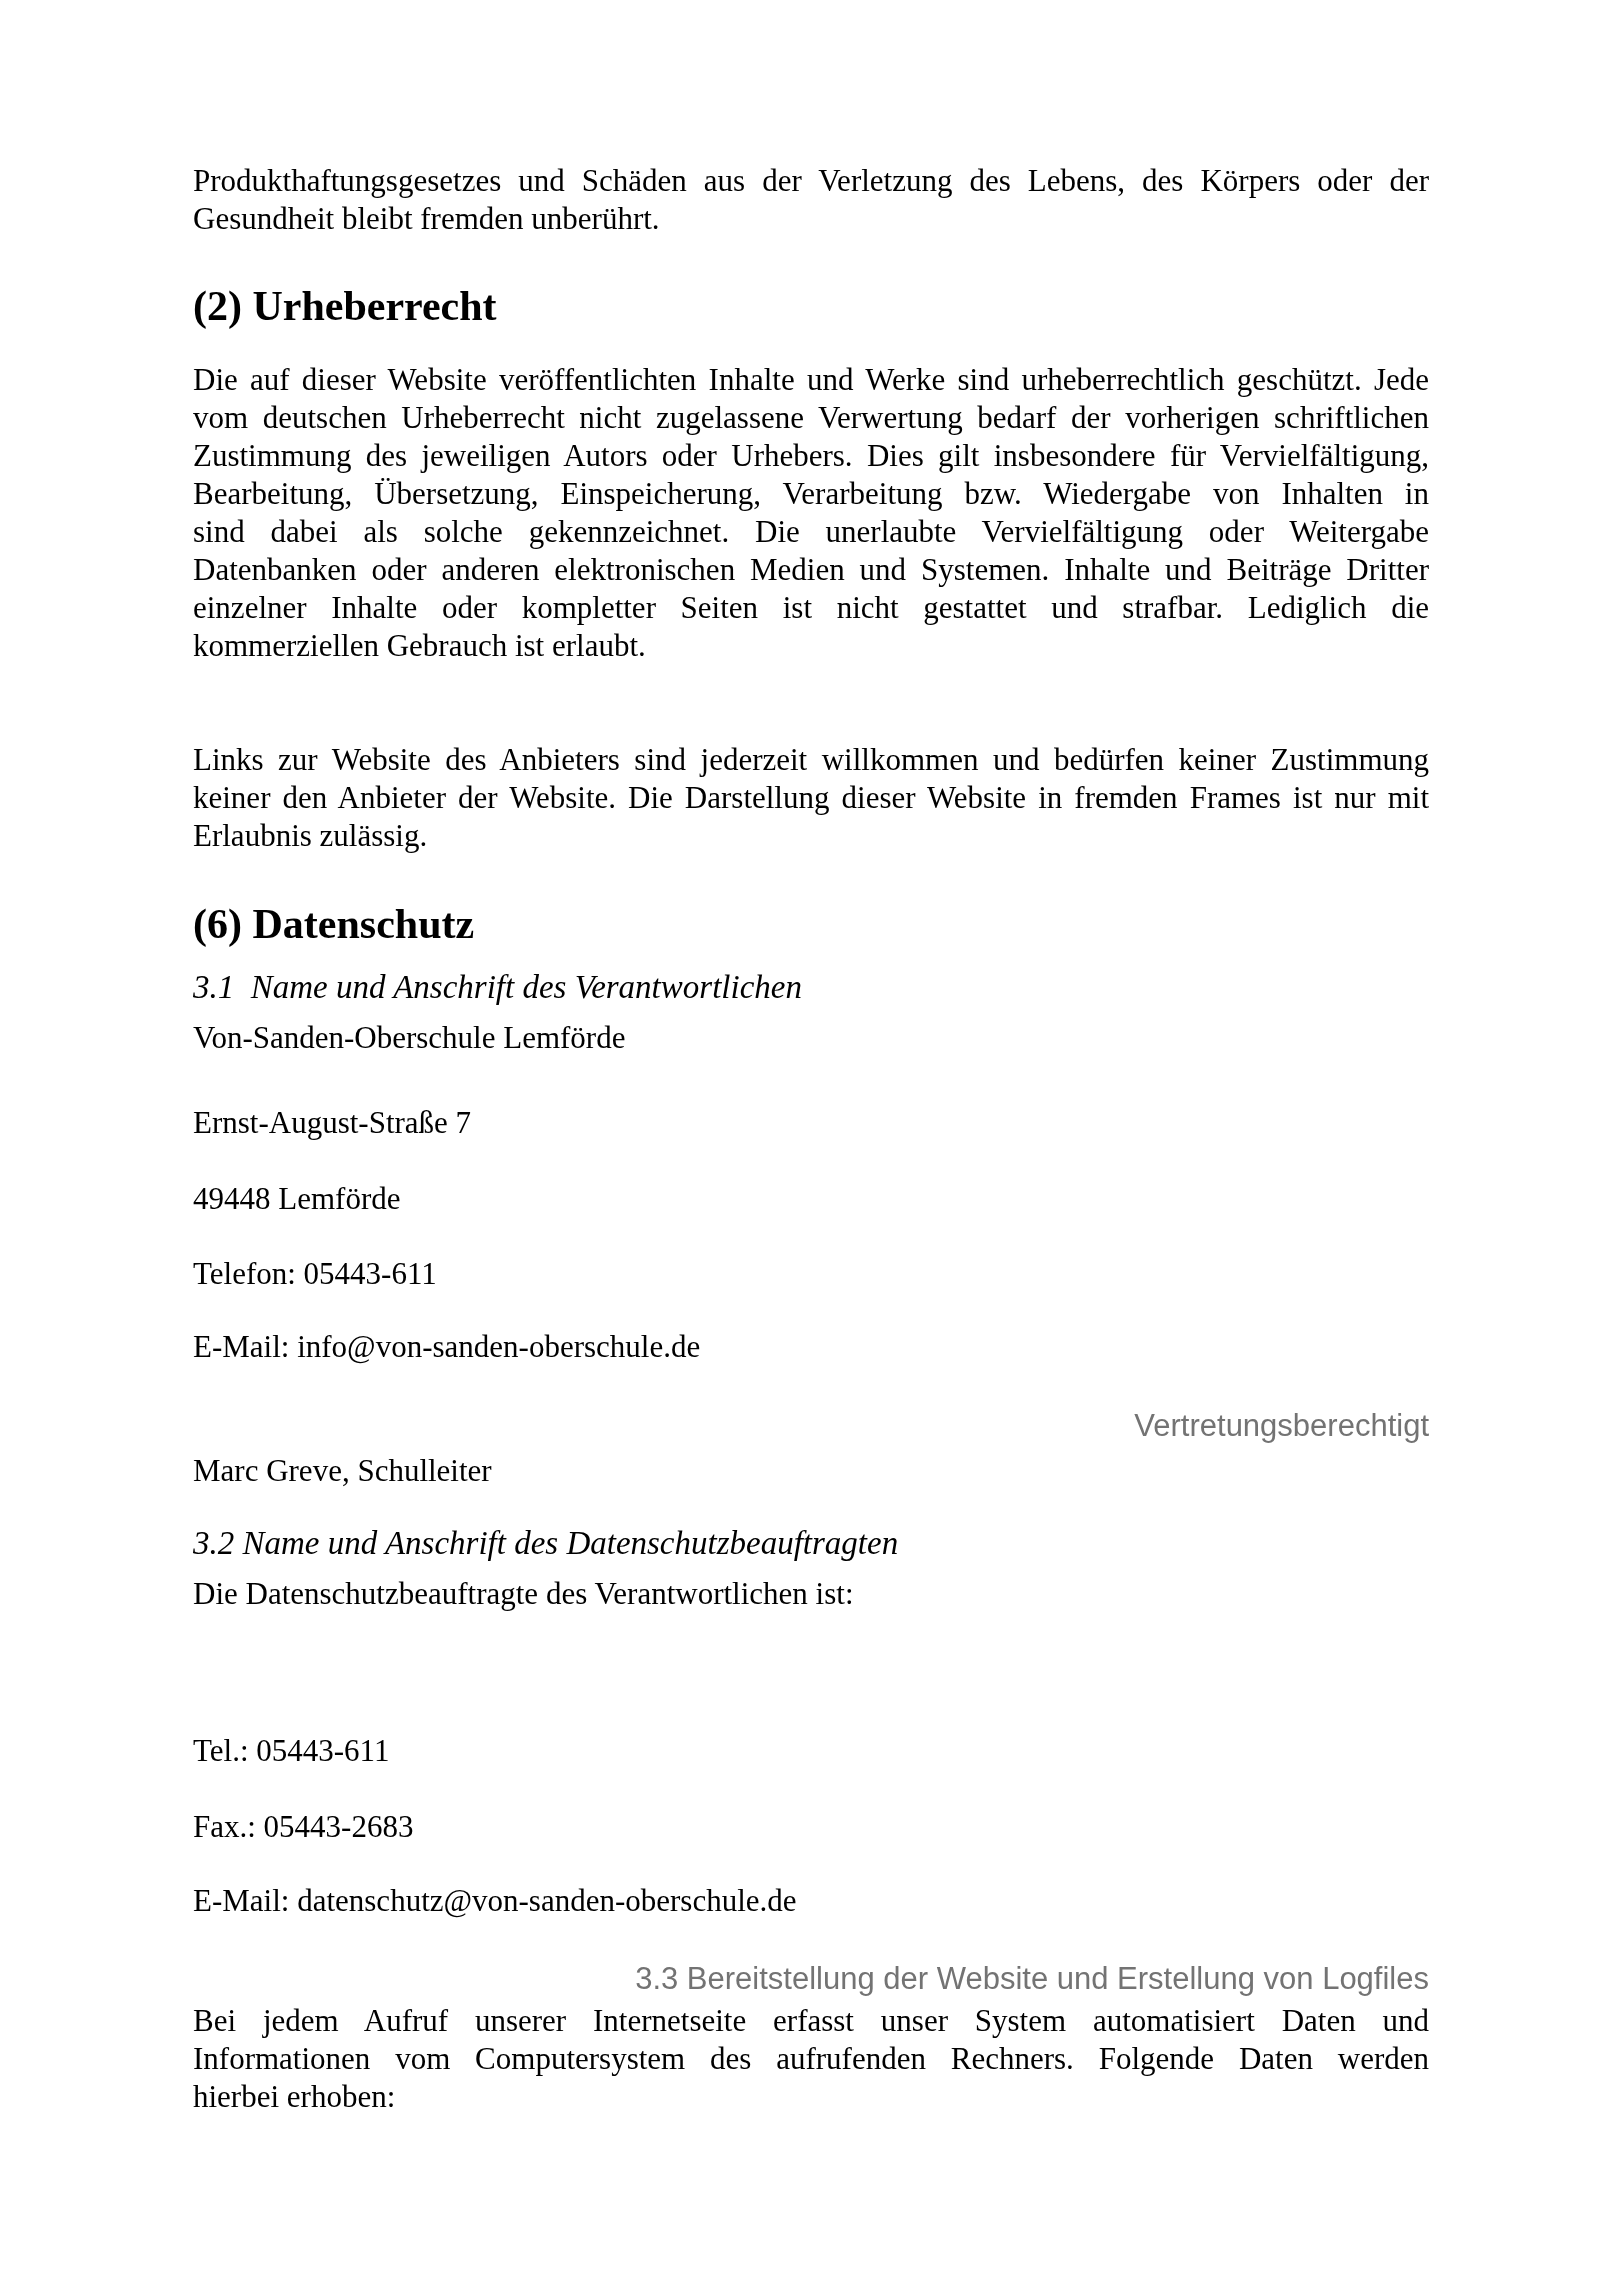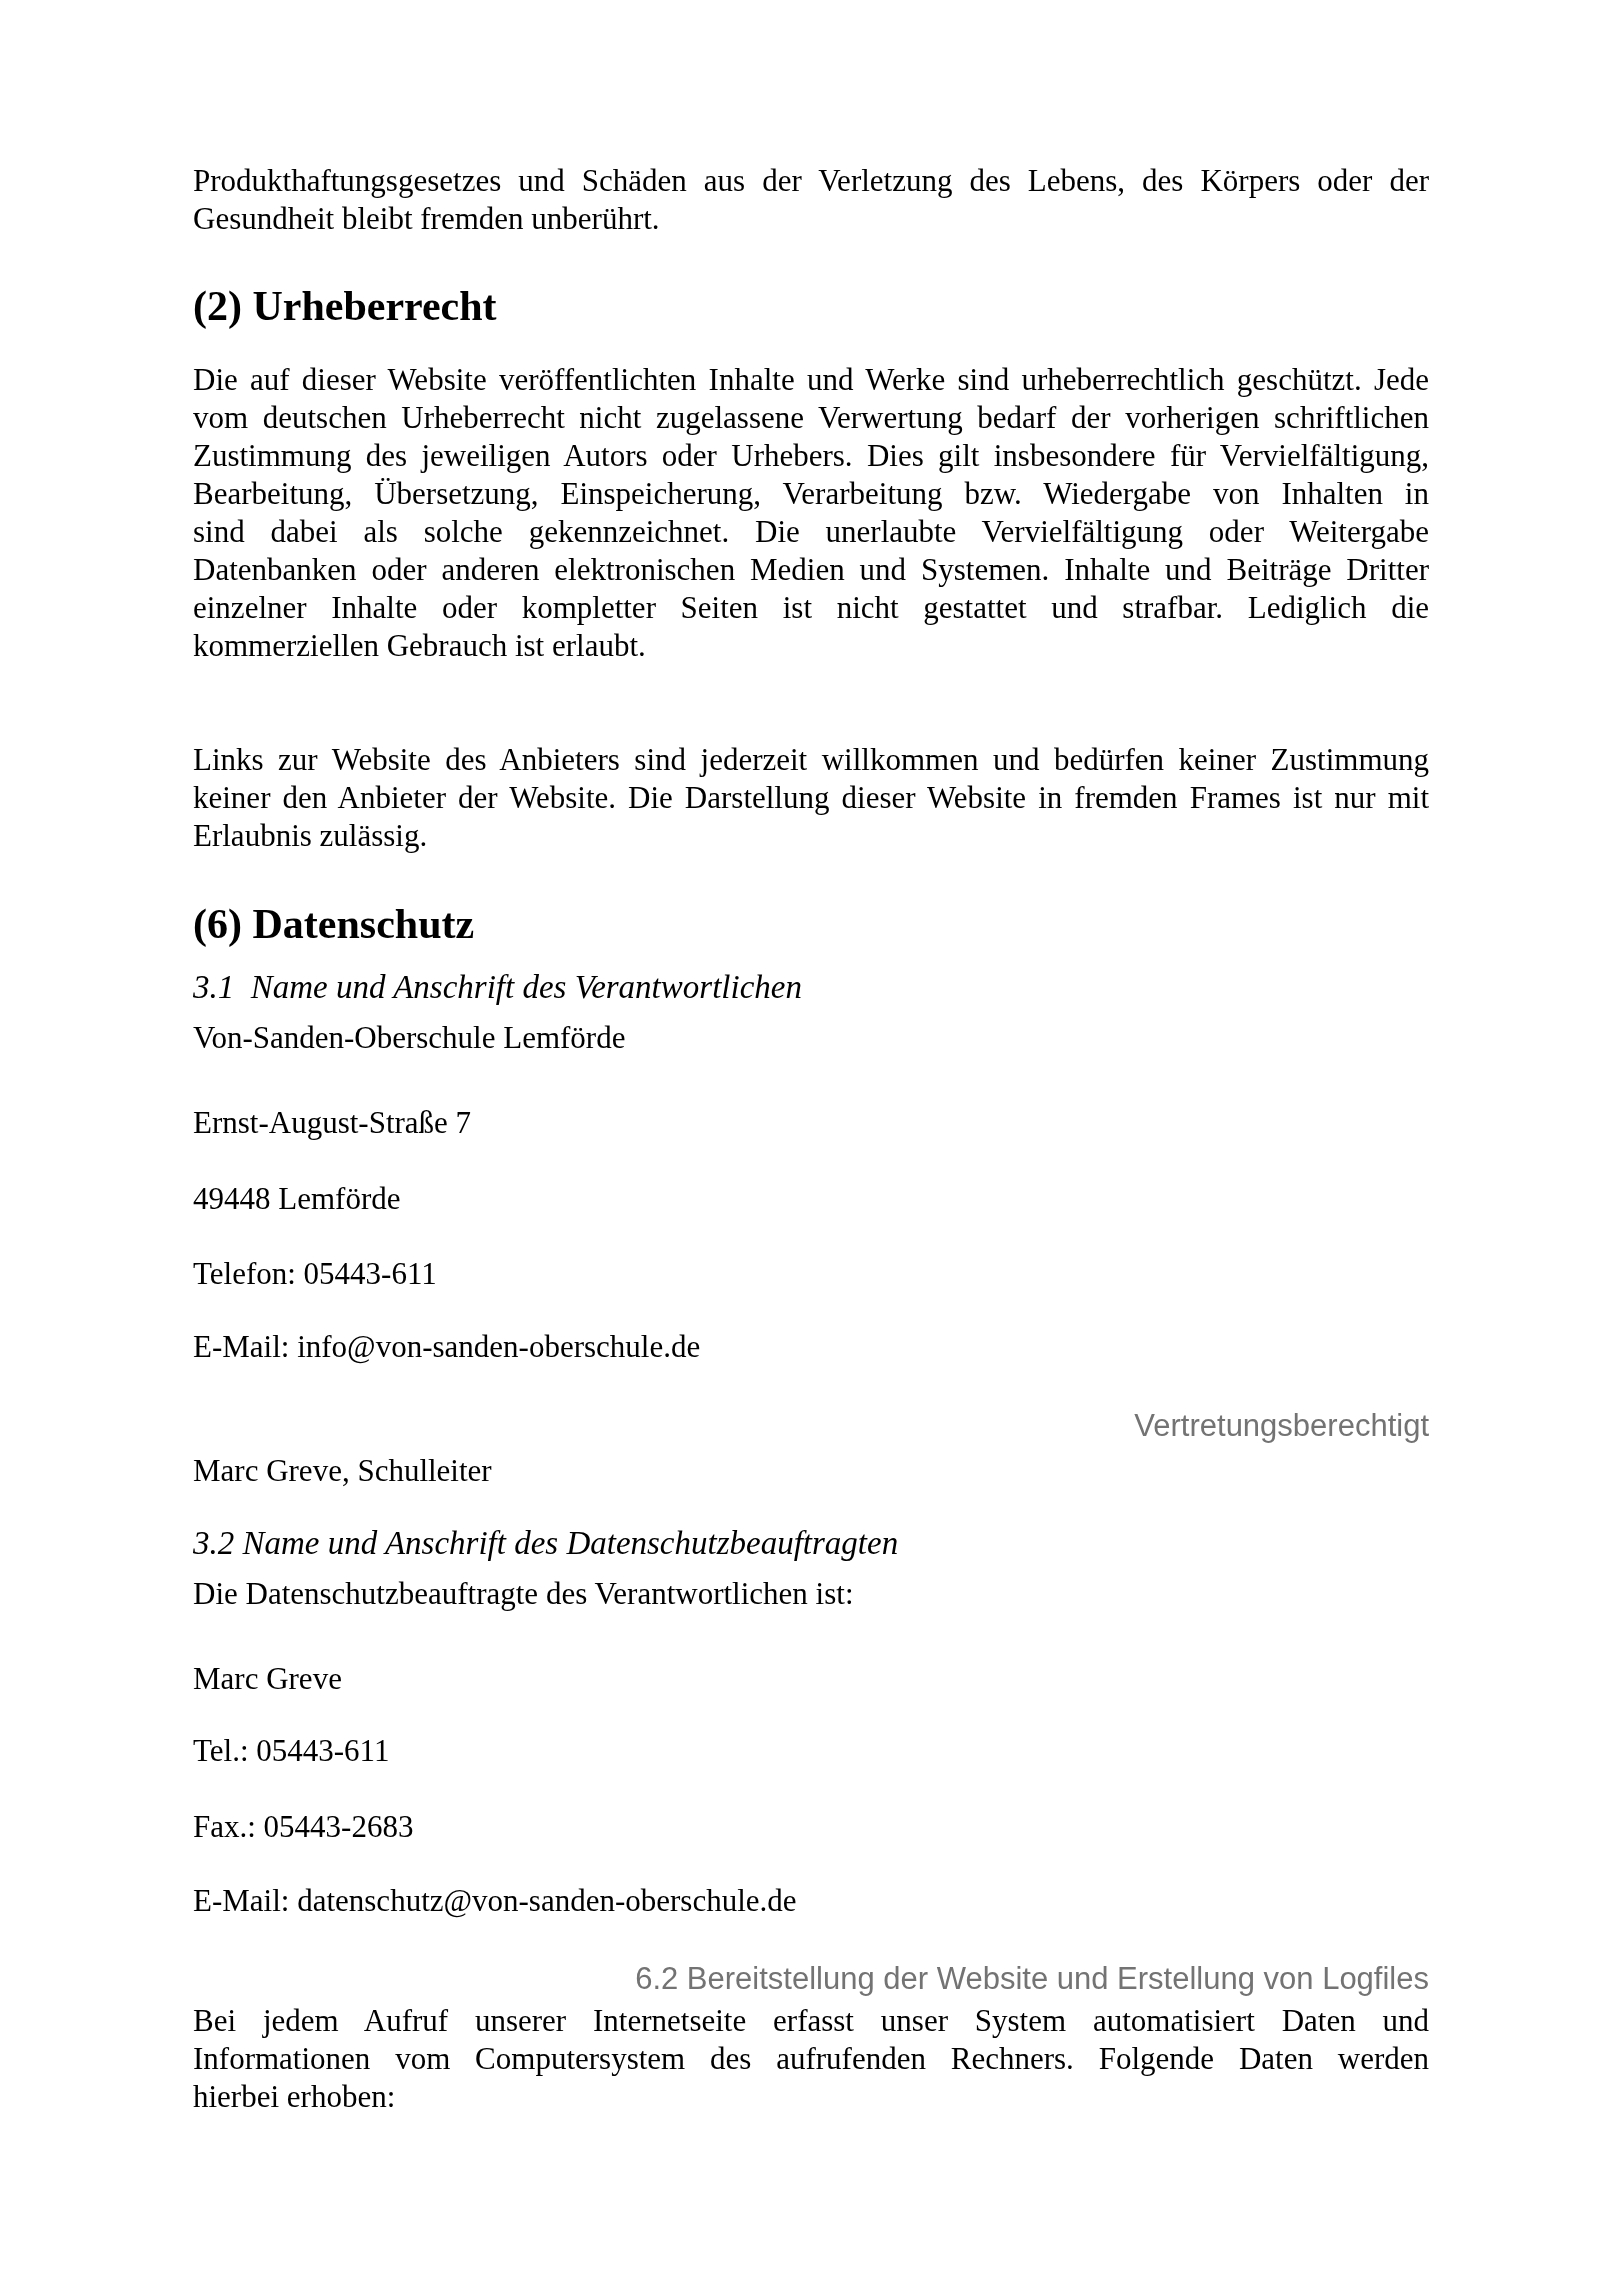--- a/index.html
+++ b/index.html
@@ -90,26 +90,25 @@
   <div class="block plain-line" style="top:1140px">49448 Lemförde</div>
   <div class="block plain-line" style="top:1215px">Telefon: 05443-611</div>
   <div class="block plain-line" style="top:1288px">E-Mail: info@von-sanden-oberschule.de</div>
 
   <div class="block h-blue" style="top:1367px">Vertretungsberechtigt</div>
   <div class="block plain-line" style="top:1412px">Marc Greve, Schulleiter</div>
 
   <div class="block h-italic" style="top:1484px">3.2 Name und Anschrift des Datenschutzbeauftragten</div>
   <div class="block plain-line" style="top:1535px">Die Datenschutzbeauftragte des Verantwortlichen ist:</div>
 
-  <div class="block plain-line" style="top:1620px">Marc Greve</div>
   <div class="block plain-line" style="top:1692px">Tel.: 05443-611</div>
   <div class="block plain-line" style="top:1768px">Fax.: 05443-2683</div>
   <div class="block plain-line" style="top:1842px">E-Mail: datenschutz@von-sanden-oberschule.de</div>
 
-  <div class="block h-blue" style="top:1920px">6.2 Bereitstellung der Website und Erstellung von Logfiles</div>
+  <div class="block h-blue" style="top:1920px">3.3 Bereitstellung der Website und Erstellung von Logfiles</div>
 
   <div class="block" style="top:1962px">
     <div class="body-line">Bei jedem Aufruf unserer Internetseite erfasst unser System automatisiert Daten und</div>
     <div class="body-line">Informationen vom Computersystem des aufrufenden Rechners. Folgende Daten werden</div>
     <div class="body-line last">hierbei erhoben:</div>
   </div>
 
 </div>
 
 

